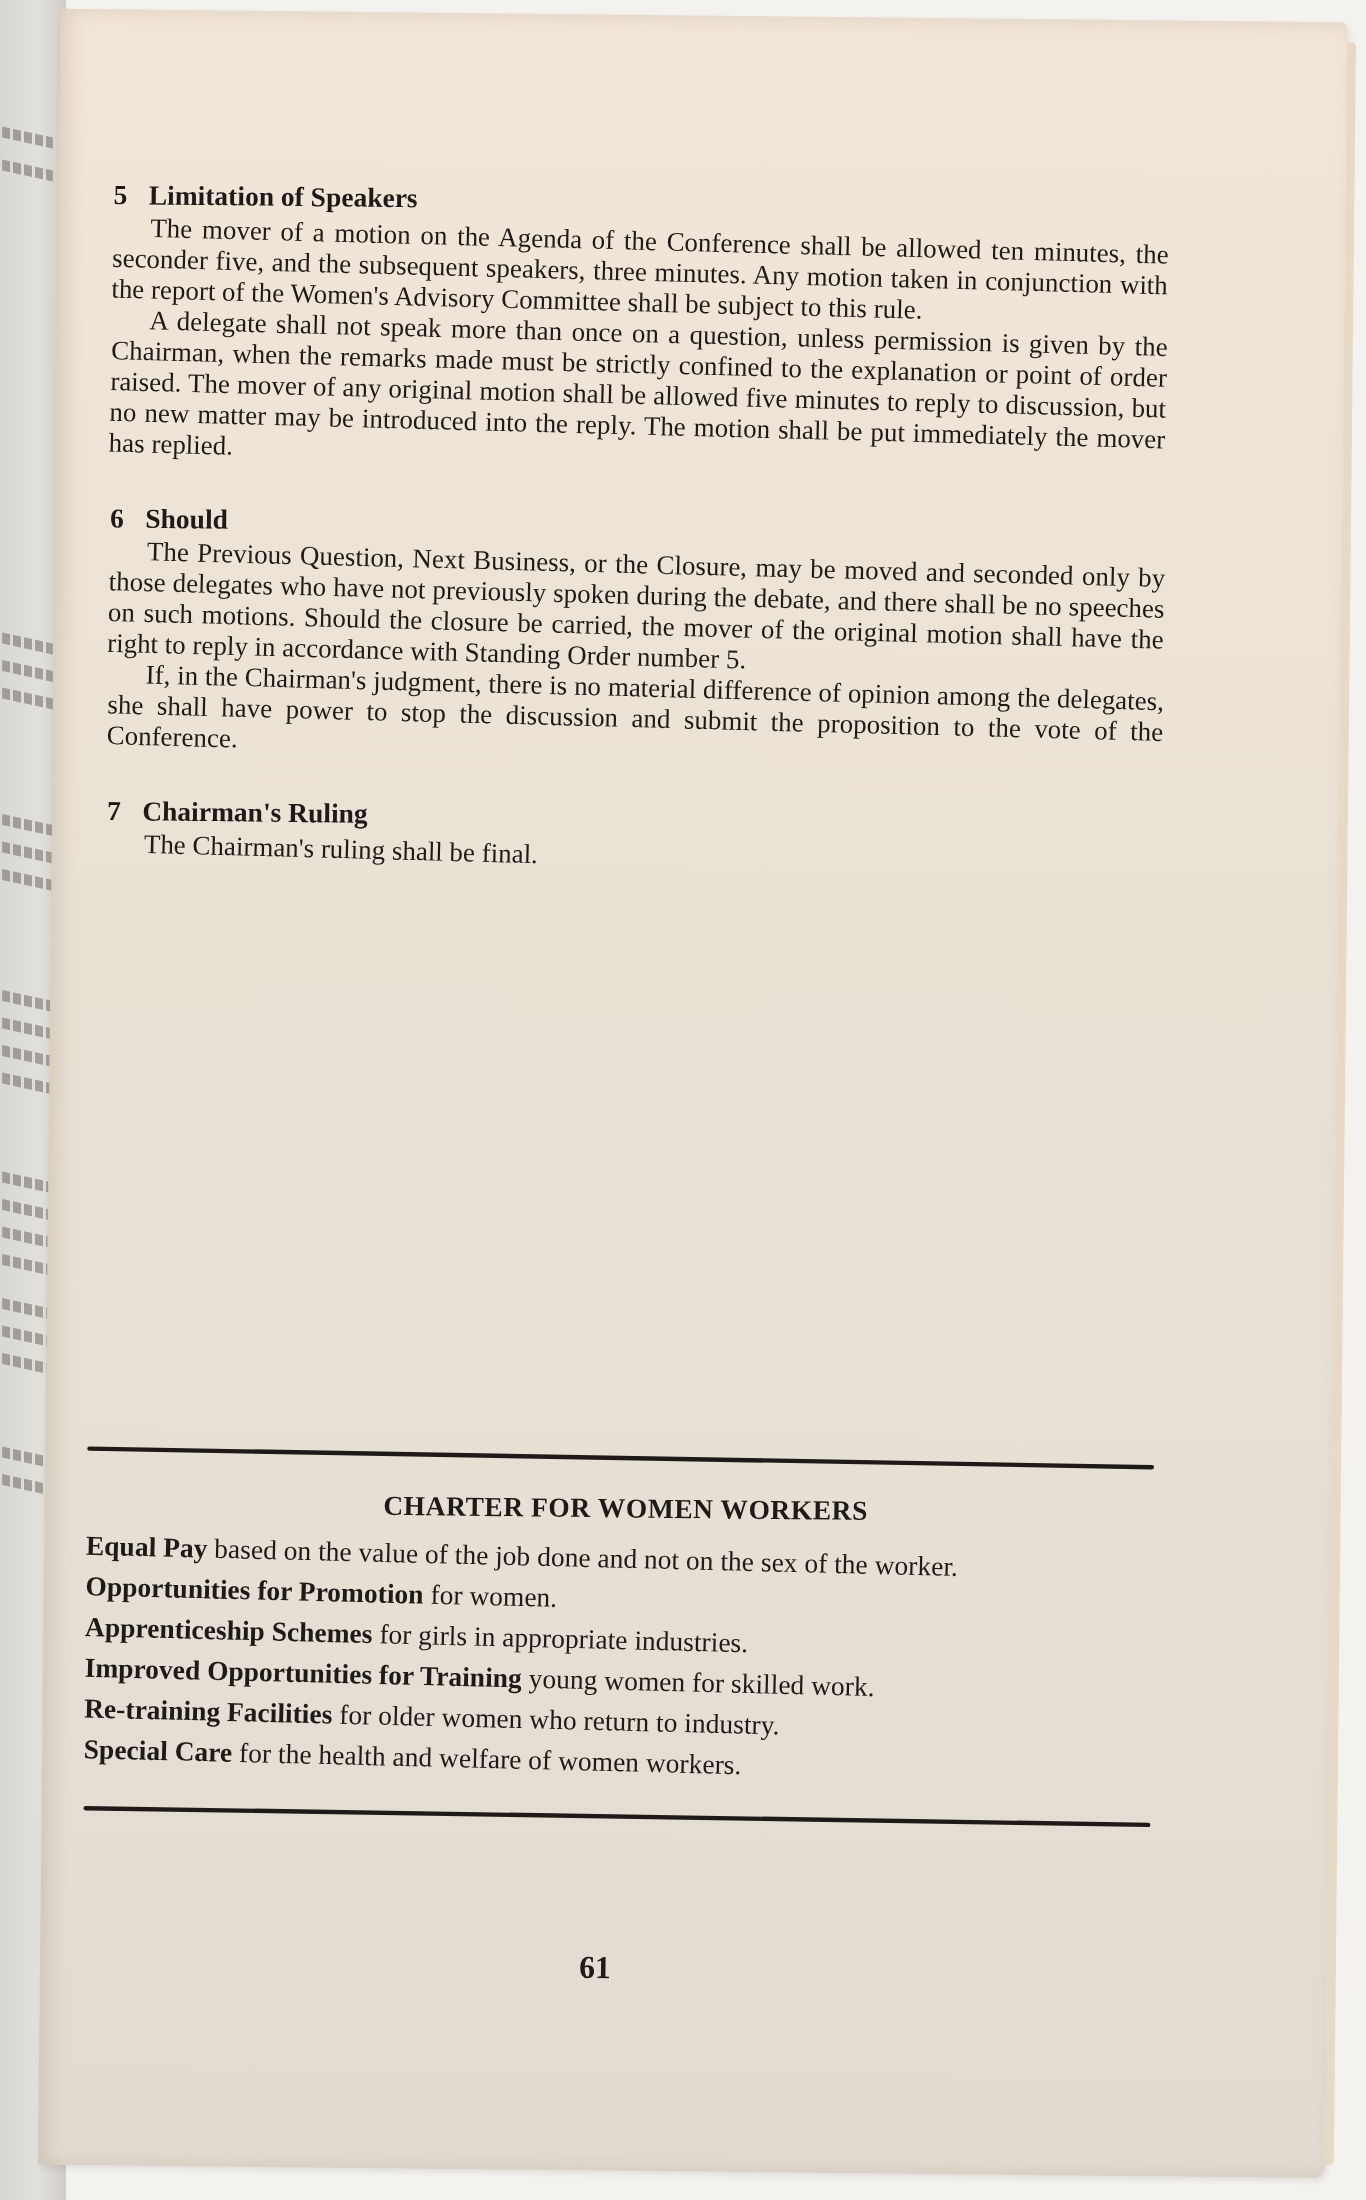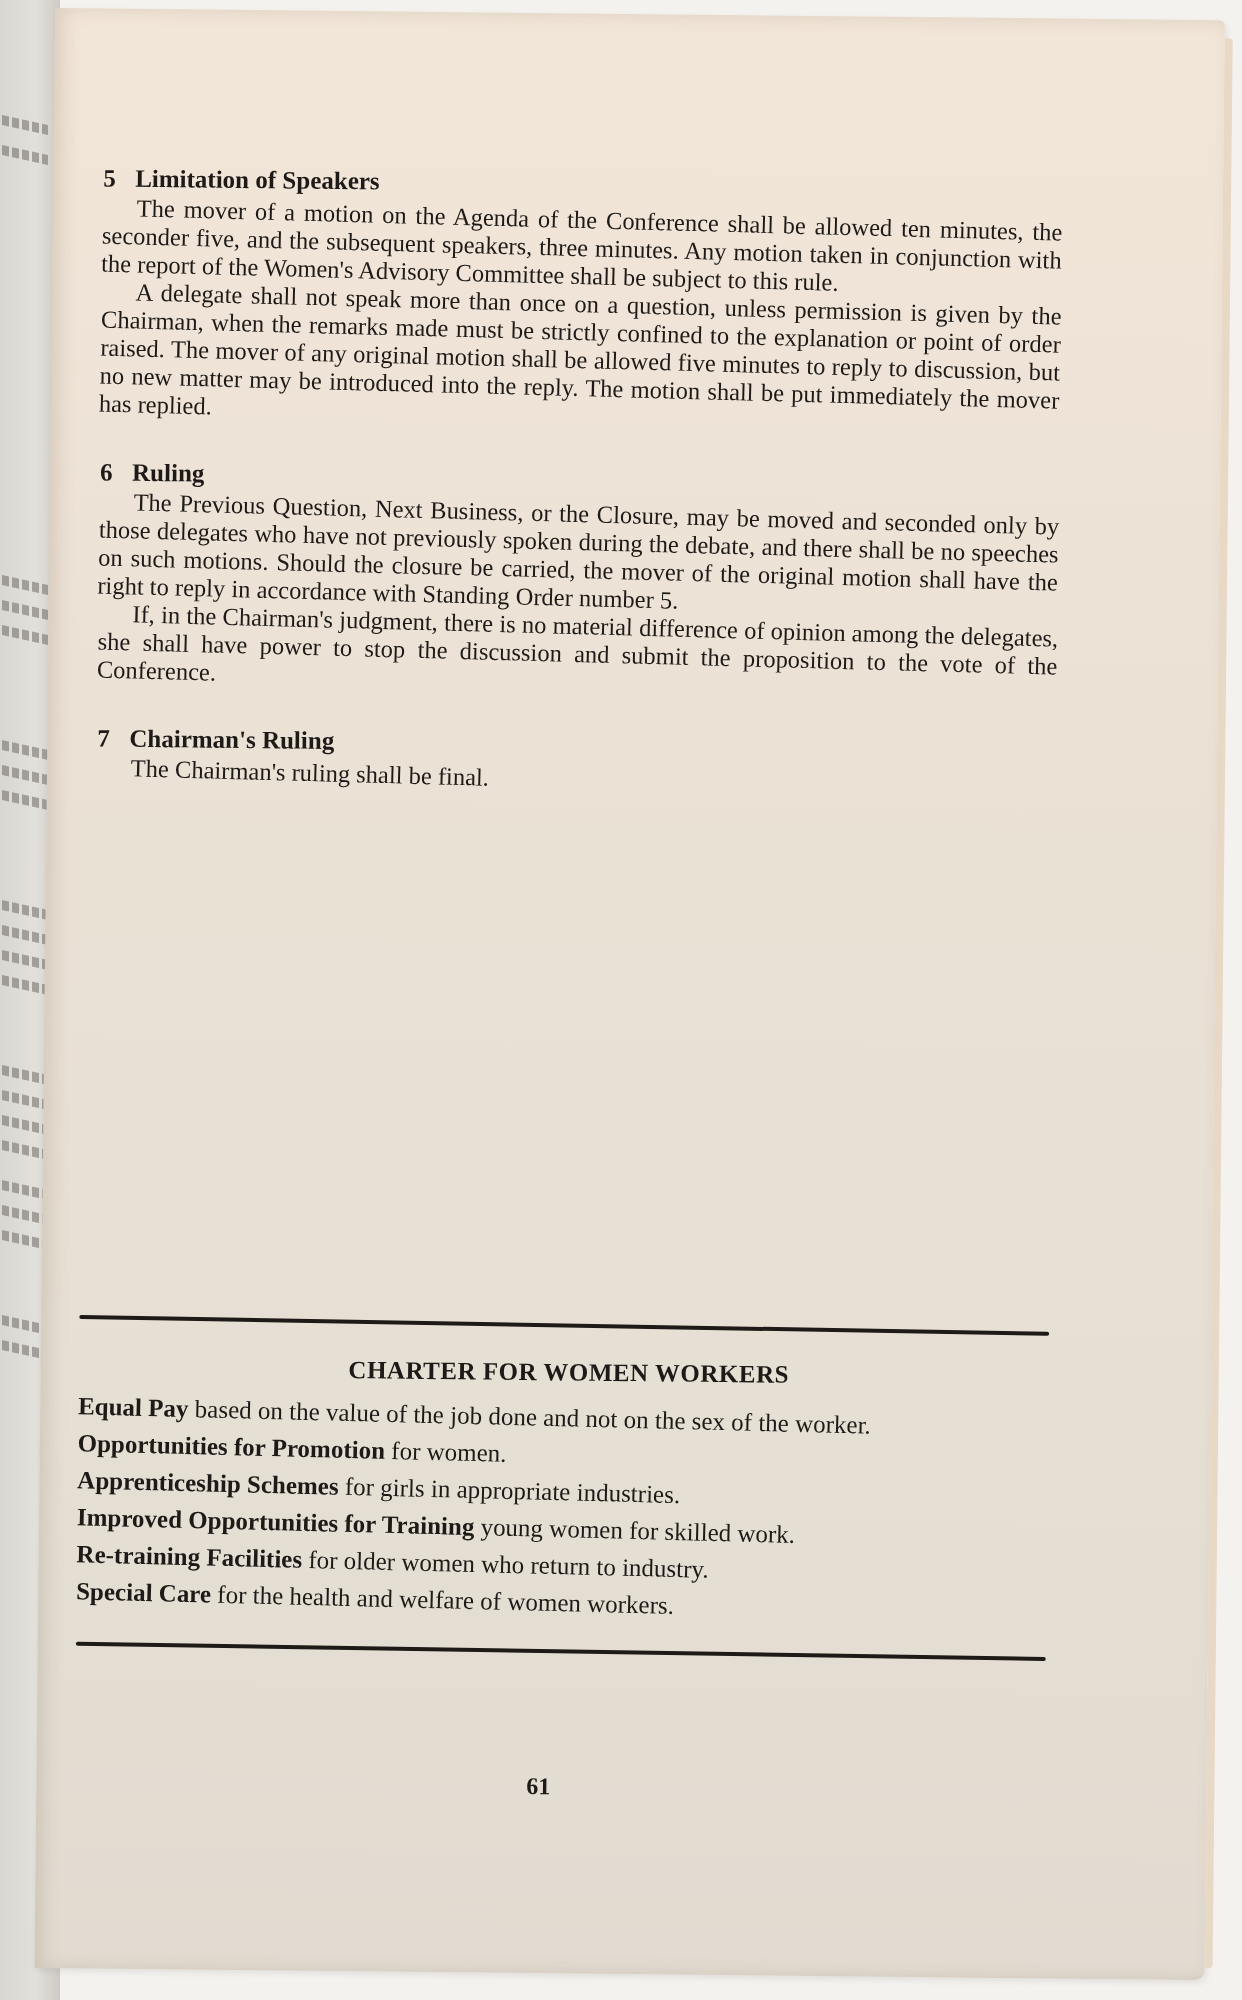--- a/index.html
+++ b/index.html
@@ -113,21 +113,21 @@
     transform-origin: 0 0;
   }
   .charter-item b {
     font-weight: bold;
   }
   .page-number {
     position: absolute;
     left: 490px;
     top: 1760px;
     font-weight: bold;
-    font-size: 24px;
+    font-size: 29px;
   }
 </style>
 </head>
 <body>
 
 <div class="left-page">
   <div class="ghost" style="top:120px"></div>
   <div class="ghost" style="top:150px"></div>
   <div class="ghost" style="top:580px"></div>
   <div class="ghost" style="top:605px"></div>
@@ -159,21 +159,21 @@
         <span class="num">5</span>
         <span>Limitation of Speakers</span>
       </div>
       <p class="para">The mover of a motion on the Agenda of the Conference shall be allowed ten minutes, the seconder five, and the subsequent speakers, three minutes. Any motion taken in conjunction with the report of the Women's Advisory Committee shall be subject to this rule.</p>
       <p class="para">A delegate shall not speak more than once on a question, unless permission is given by the Chairman, when the remarks made must be strictly confined to the explanation or point of order raised. The mover of any original motion shall be allowed five minutes to reply to discussion, but no new matter may be introduced into the reply. The motion shall be put immediately the mover has replied.</p>
     </div>
 
     <div class="section">
       <div class="section-heading">
         <span class="num">6</span>
-        <span>Ruling</span>
+        <span>Should</span>
       </div>
       <p class="para">The Previous Question, Next Business, or the Closure, may be moved and seconded only by those delegates who have not previously spoken during the debate, and there shall be no speeches on such motions. Should the closure be carried, the mover of the original motion shall have the right to reply in accordance with Standing Order number 5.</p>
       <p class="para">If, in the Chairman's judgment, there is no material difference of opinion among the delegates, she shall have power to stop the discussion and submit the proposition to the vote of the Conference.</p>
     </div>
 
     <div class="section">
       <div class="section-heading">
         <span class="num">7</span>
         <span>Chairman's Ruling</span>
       </div>

